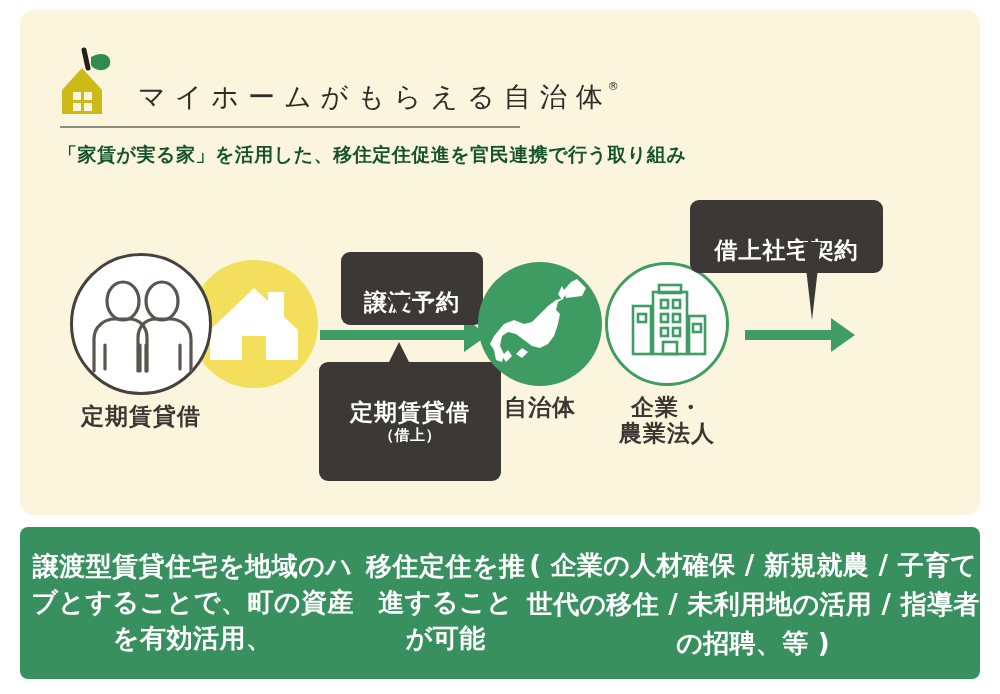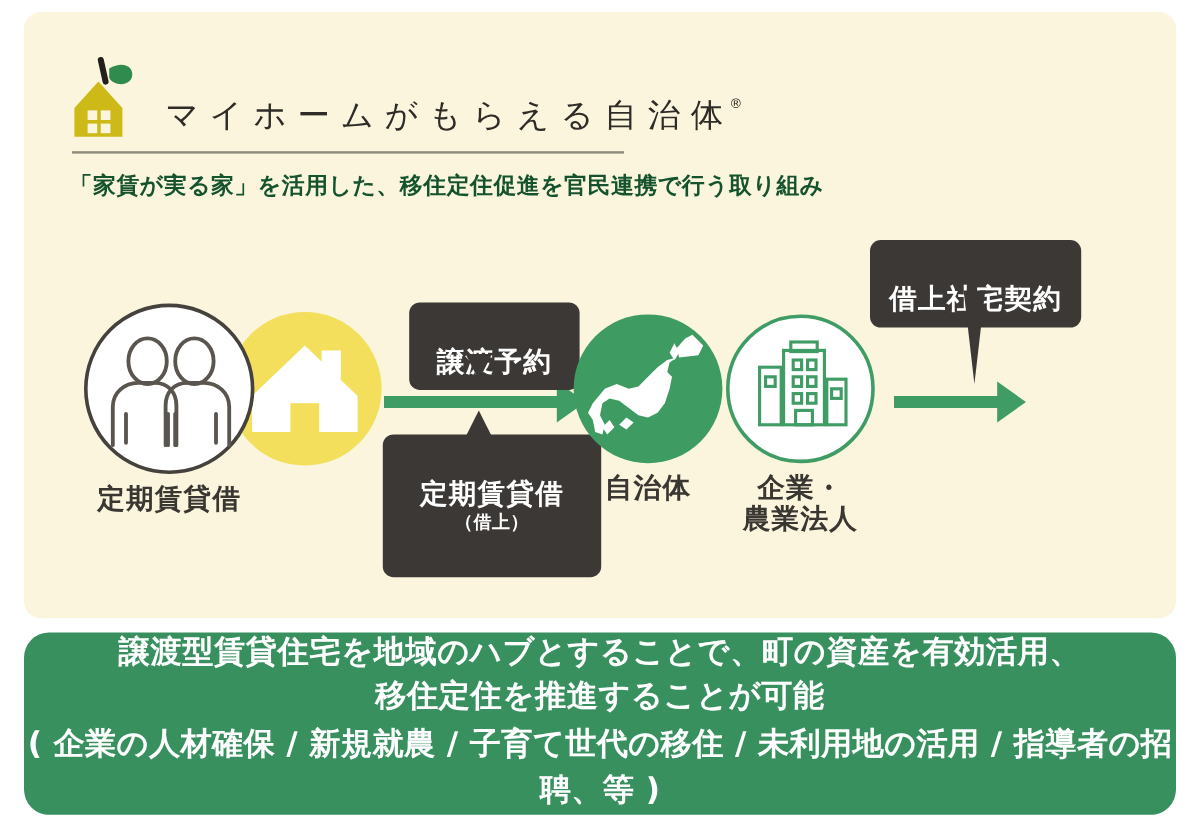--- a/index.html
+++ b/index.html
@@ -55,22 +55,22 @@
   .ptr{position:absolute;width:0;height:0;}
   .ptr-down{border-left:11px solid transparent;border-right:11px solid transparent;
             border-top:22px solid #3B3835;}
   .ptr-up{border-left:11px solid transparent;border-right:11px solid transparent;
           border-bottom:22px solid #3B3835;}
   .ptr-long{border-left:9px solid transparent;border-right:9px solid transparent;
             border-top:78px solid #3B3835;}
 
   
   .banner{position:absolute;left:20px;top:527px;width:960px;height:152px;
-          background:#38905F;border-radius:21px;color:#ffffff;text-align:center;
-          display:flex;flex-direction:column;align-items:center;justify-content:center;
+          background:#38905F;border-radius:8px;color:#ffffff;text-align:center;
+          display:flex;flex-direction:row;align-items:center;justify-content:center;
           font-family:"DejaVu Sans",sans-serif;}
   .banner .l1,.banner .l2{font-size:26px;font-weight:700;letter-spacing:0.5px;line-height:1.38;}
   .banner .l3{font-size:26px;font-weight:700;letter-spacing:0.3px;line-height:1.5;margin-top:2px;}
 </style>
 </head>
 <body>
 
 <div class="page">
 
   <div class="panel">
@@ -184,21 +184,21 @@
           </svg>
         </div>
         <div class="node-label" style="top:132px;">自治体</div>
       </div>
 
       <div class="arrow" style="left:705px;top:128px;width:110px;">
         <div class="shaft" style="width:88px;"></div>
         <div class="head" style="left:86px;"></div>
       </div>
 
-      <div class="callout" style="left:650px;top:10px;width:176px;margin-left:35px;">
+      <div class="callout" style="left:650px;top:10px;width:193px;">
         <span>借上社宅契約</span>
       </div>
       <div class="ptr ptr-long" style="left:763px;top:52px;"></div>
 
 
     </div>
   </div>
 
   <div class="banner">
     <div class="l1">譲渡型賃貸住宅を地域のハブとすることで、町の資産を有効活用、</div>

